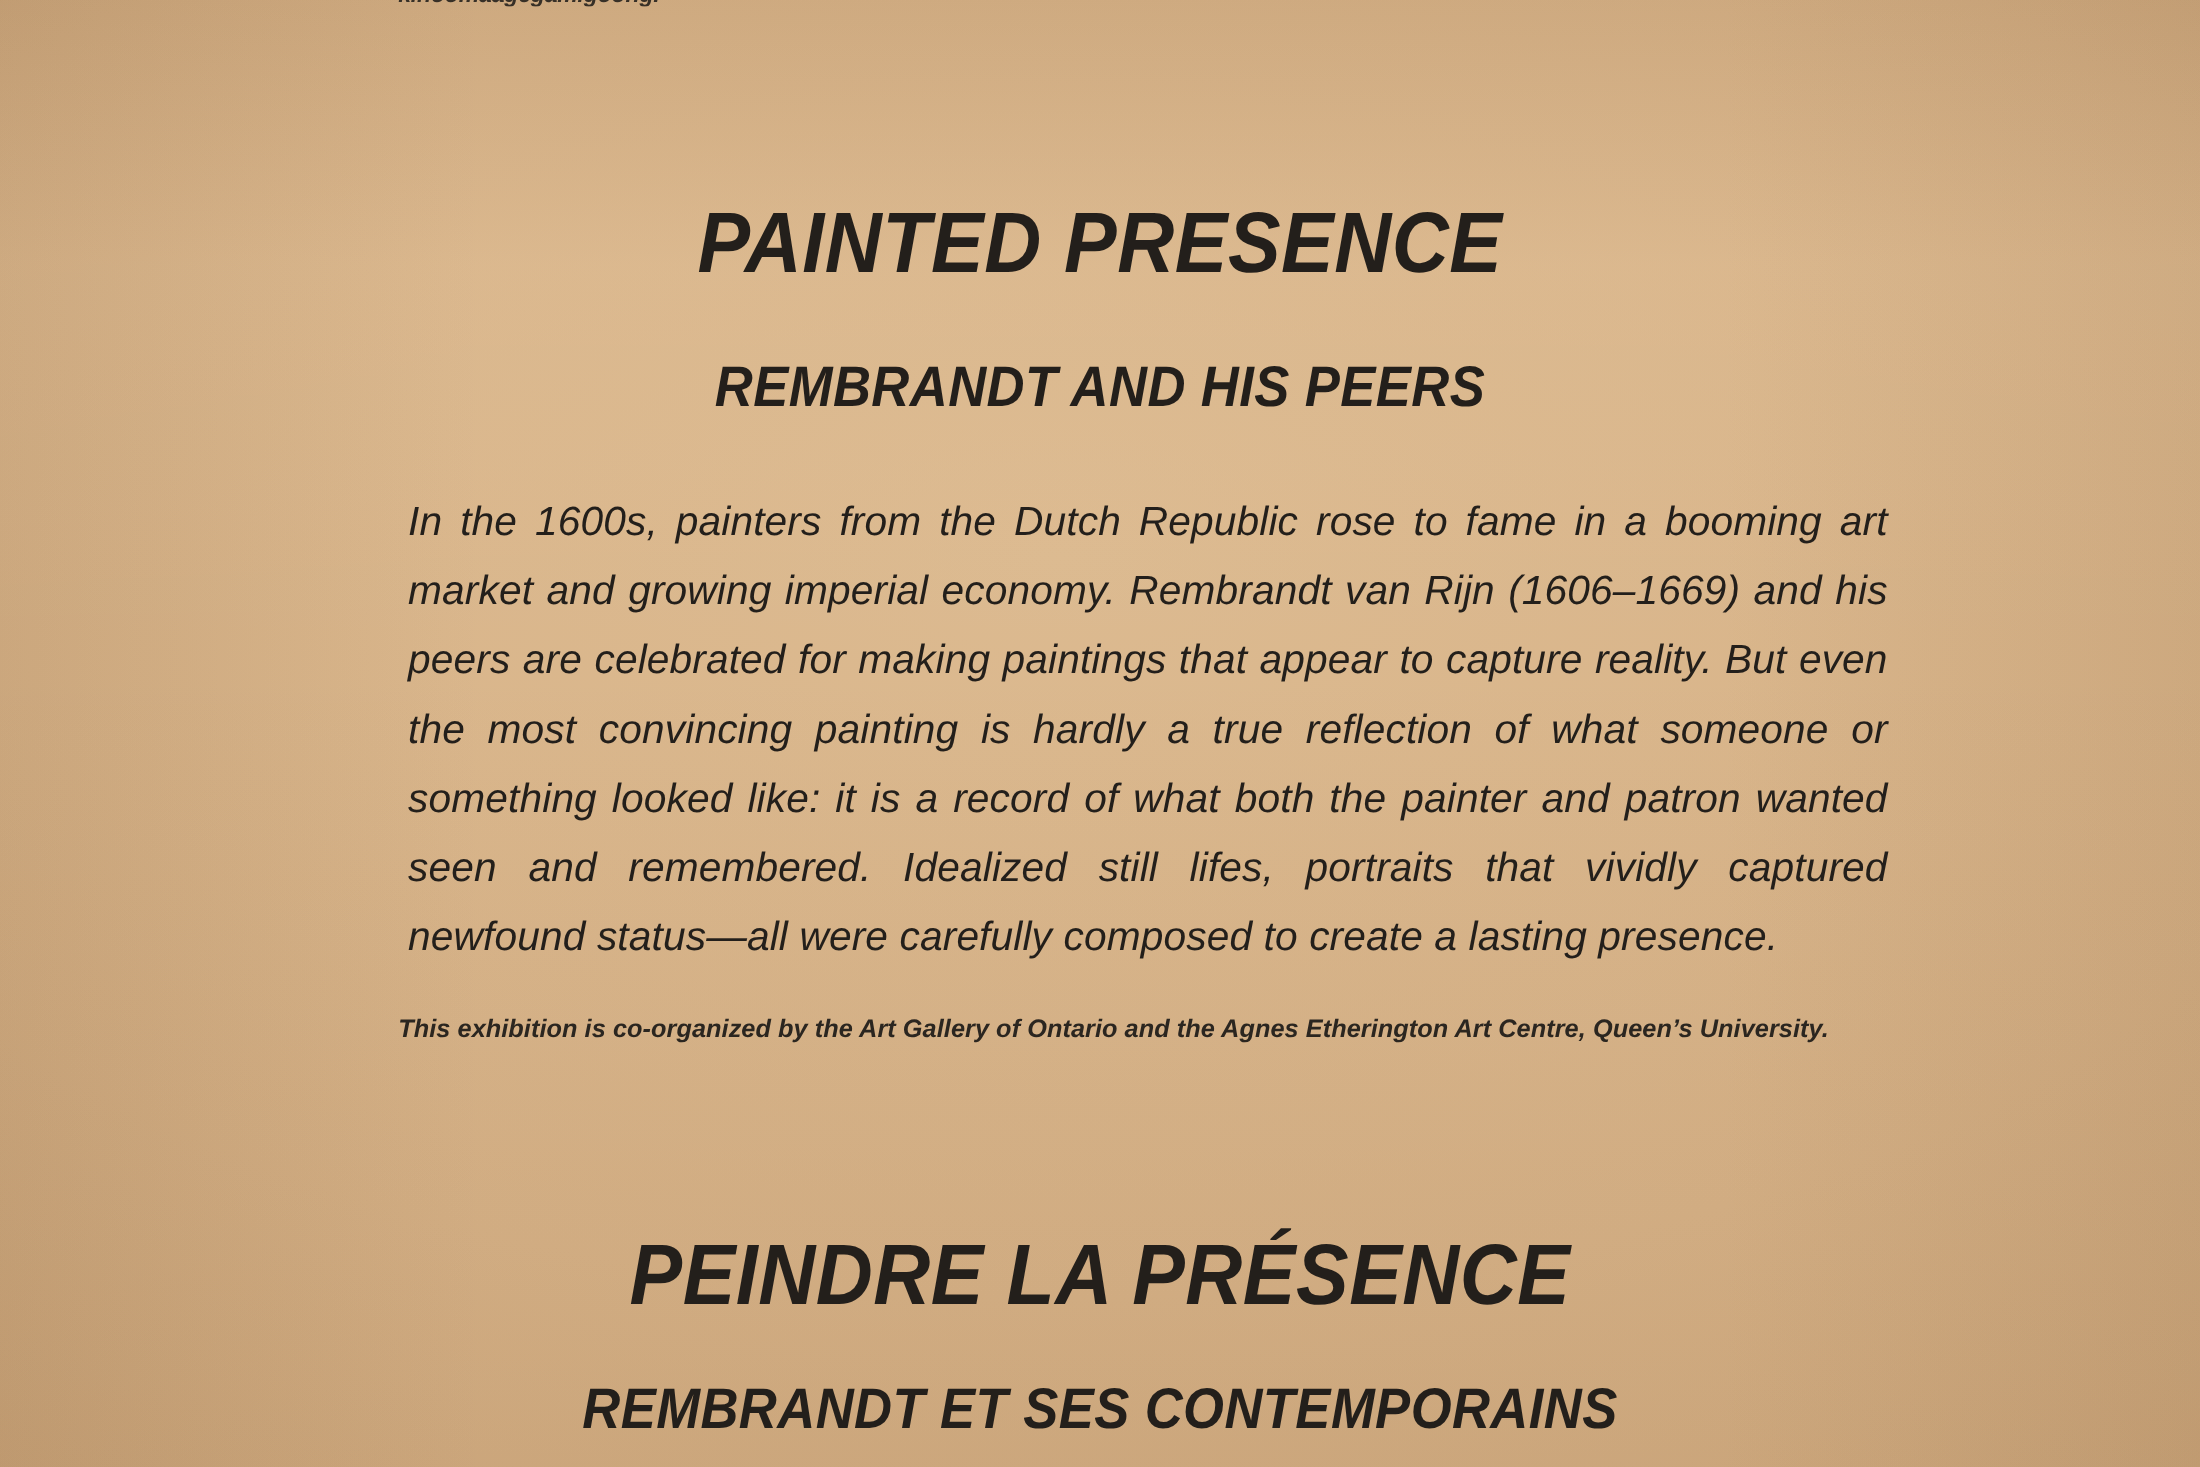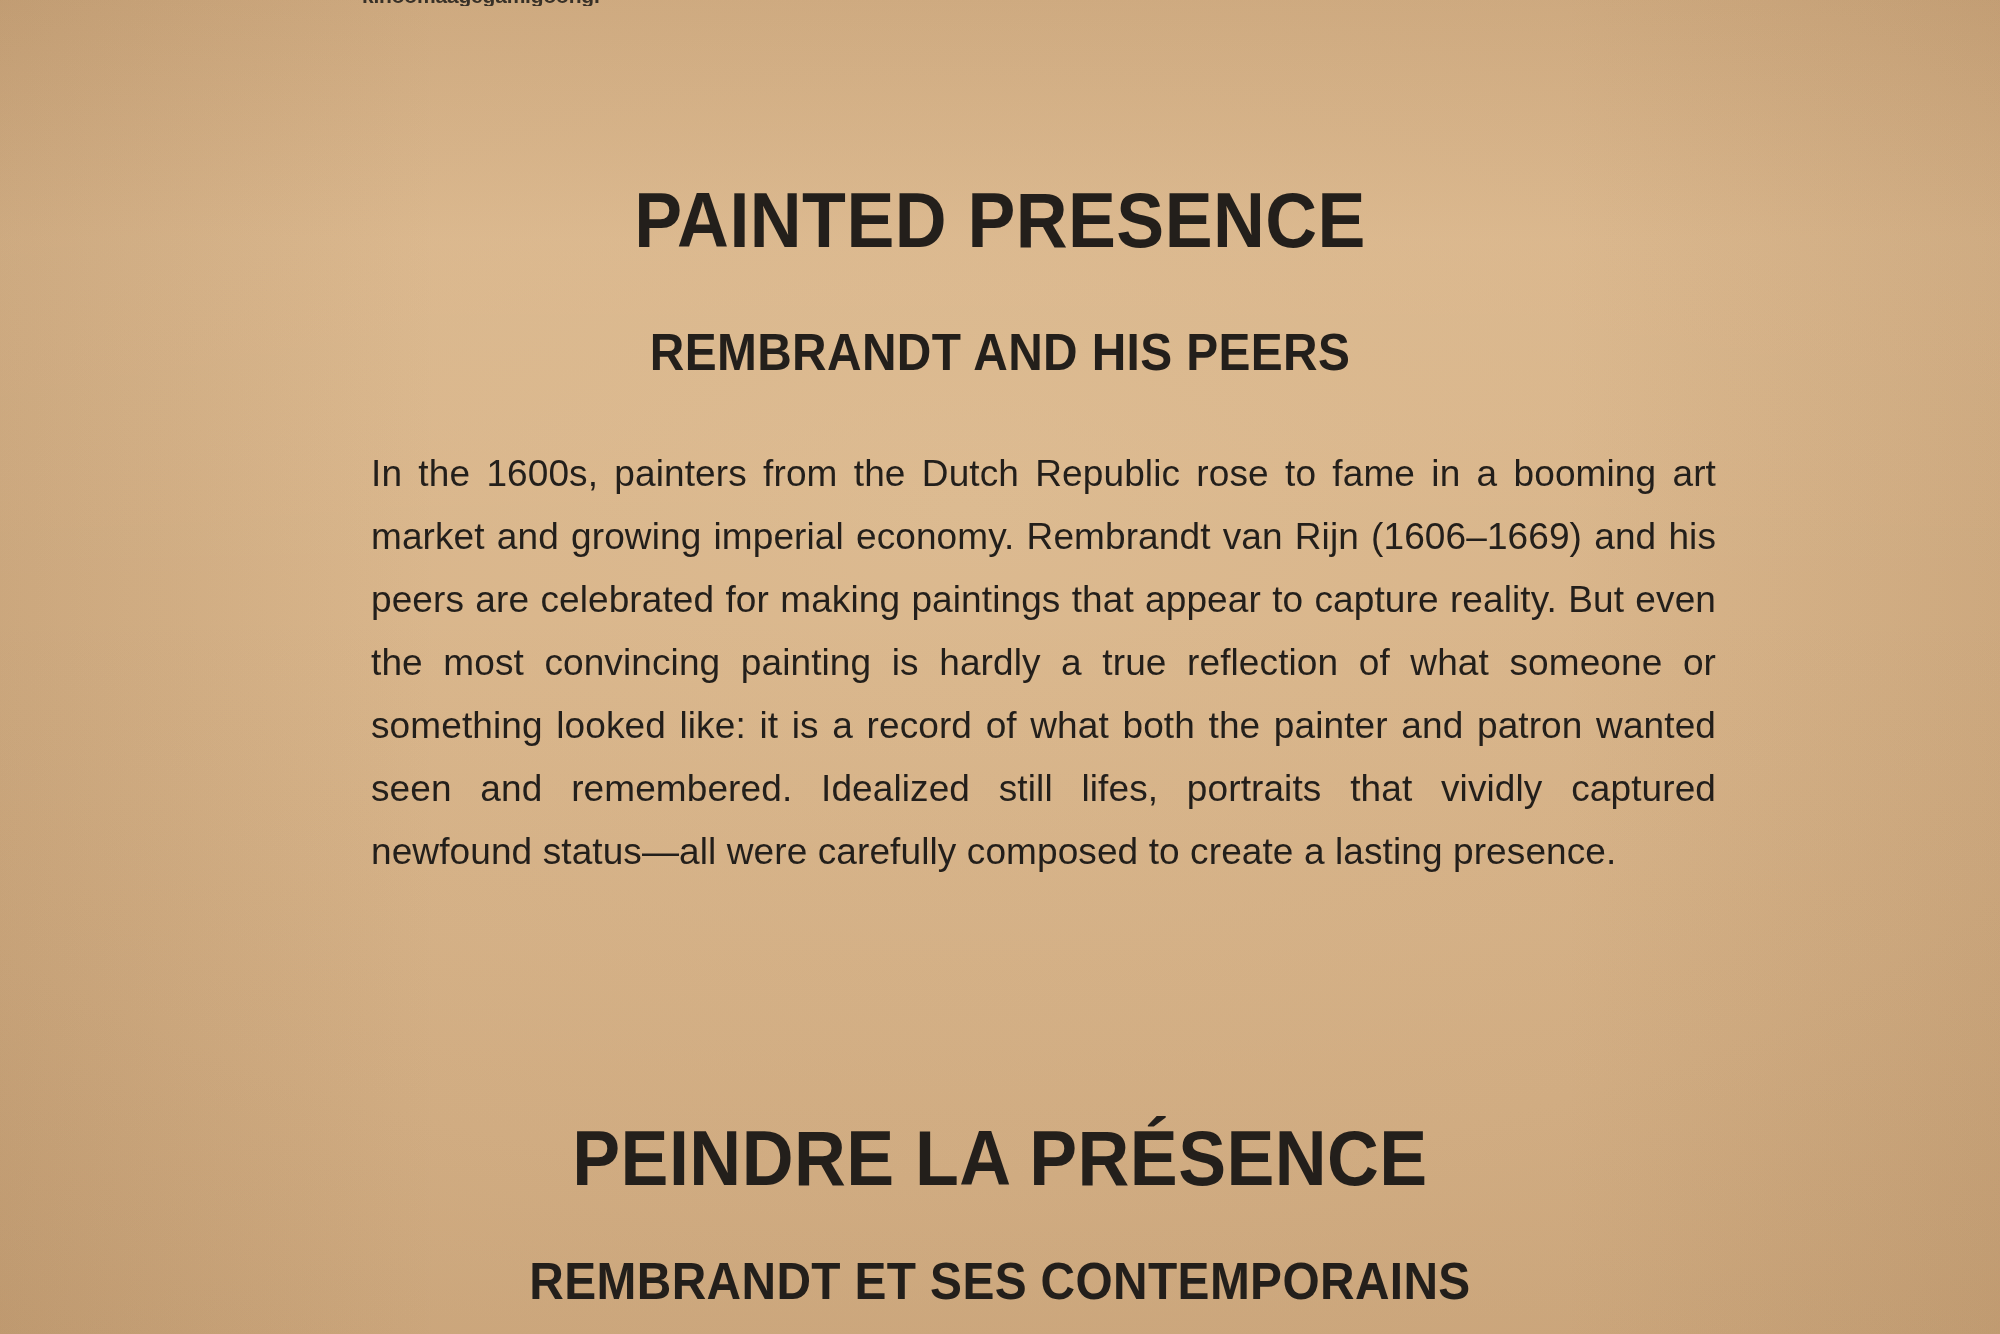--- a/index.html
+++ b/index.html
@@ -34,20 +34,21 @@
       linear-gradient(to right, rgba(110,75,40,0.12) 0%, rgba(0,0,0,0) 22%, rgba(0,0,0,0) 78%, rgba(110,75,40,0.10) 100%);
   }
 
   .panel {
     position: absolute;
     left: 0;
     top: 0;
     width: 2000px;
     height: 1334px;
     z-index: 2;
+    font-style: italic;
   }
 
   .cut-line {
     position: absolute;
     top: -16px;
     left: 362px;
     width: 620px;
     font-size: 21px;
     font-weight: 700;
     color: #2b2620;
@@ -154,19 +155,20 @@
     <div class="cut-line">kinoomaagegamigoong.</div>
 
     <h1 class="title-en">PAINTED PRESENCE</h1>
 
     <h2 class="subtitle-en">REMBRANDT AND HIS PEERS</h2>
 
     <div class="body-block">
       <p class="body-para">In the 1600s, painters from the Dutch Republic rose to fame in a booming art market and growing imperial economy. Rembrandt van Rijn (1606–1669) and his peers are celebrated for making paintings that appear to capture reality. But even the most convincing painting is hardly a true reflection of what someone or something looked like: it is a record of what both the painter and patron wanted seen and remembered. Idealized still lifes, portraits that vividly captured newfound status—all were carefully composed to create a lasting presence.</p>
     </div>
 
+    <div class="credit">This exhibition is co-organized by the Art Gallery of Ontario and the Agnes Etherington Art Centre, Queen’s University.</div>
 
     <h1 class="title-fr">PEINDRE LA PRÉSENCE</h1>
 
     <h2 class="subtitle-fr">REMBRANDT ET SES CONTEMPORAINS</h2>
 
   </div>
 </div>
 
 </body></html>

